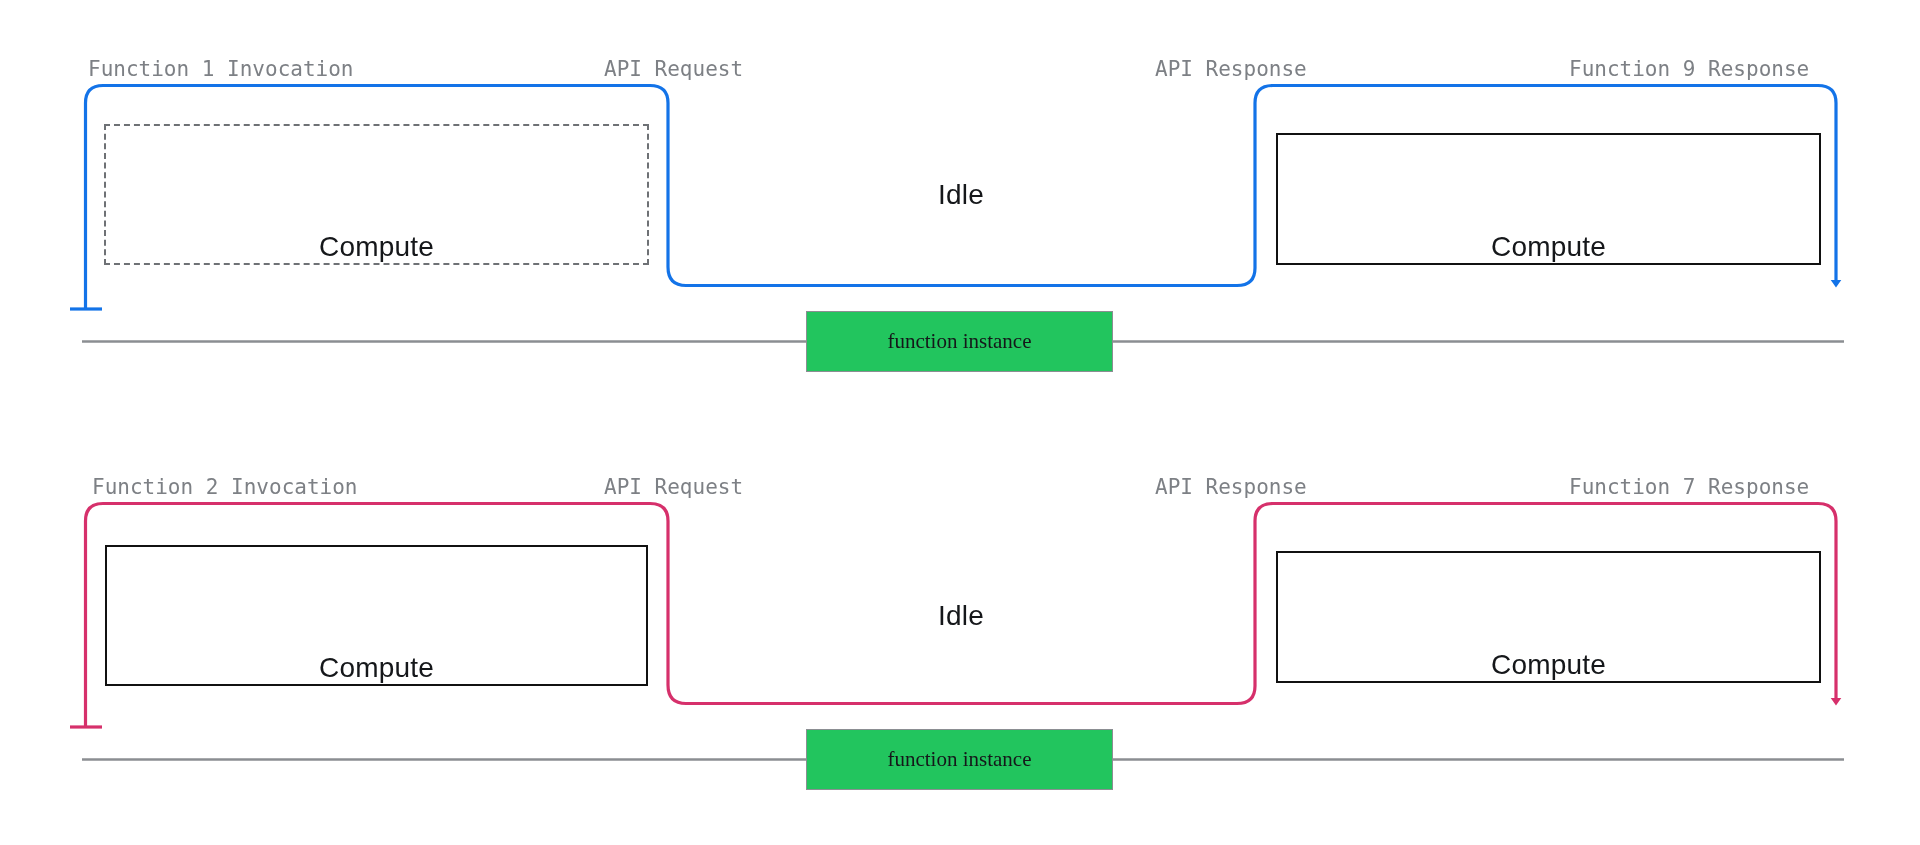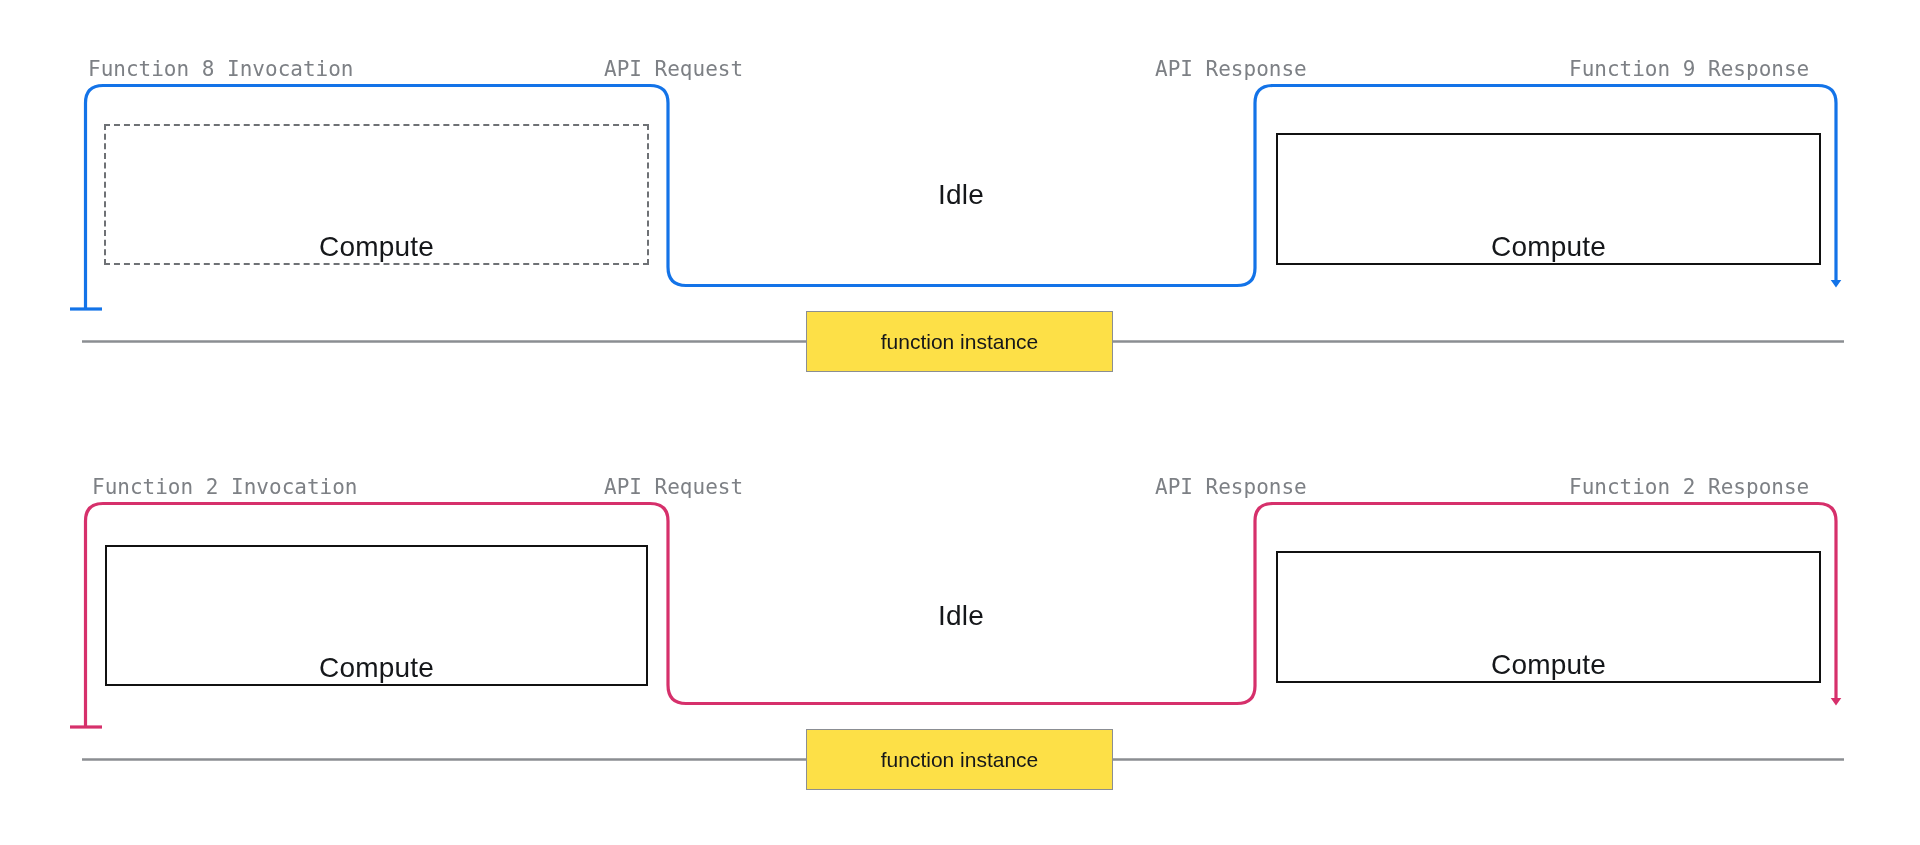--- a/index.html
+++ b/index.html
@@ -74,25 +74,25 @@
     font-size: 28px;
     color: #15171a;
     letter-spacing: 0.2px;
   }
 
   
   .instance-pill {
     position: absolute;
     box-sizing: border-box;
     border: 1.6px solid #8b8e92;
-    background: #fde047;
+    background: #22c55e;
     display: flex;
     align-items: center;
     justify-content: center;
-    font-family: Liberation Sans, sans-serif;
+    font-family: Liberation Serif, serif;
     font-size: 21px;
     color: #15171a;
     letter-spacing: 0px;
     white-space: nowrap;
   }
 </style>
 </head>
 <body>
 
 <div id="diagram-root">
@@ -149,21 +149,21 @@
                Q 1836 503.5 1836 521
                L 1836 702" fill="none" stroke="#d6306b" stroke-width="3.2" stroke-linecap="butt" stroke-linejoin="round" marker-end="url(#arrow-pink)"></path>
     </g>
 
     <g>
       <line x1="82" y1="759.5" x2="807" y2="759.5" stroke="#8b8e92" stroke-width="2.4"></line>
       <line x1="1112" y1="759.5" x2="1844" y2="759.5" stroke="#8b8e92" stroke-width="2.4"></line>
     </g>
   </svg>
 
-  <div class="stage-label" style="left:88px; top:59px;">Function 8 Invocation</div>
+  <div class="stage-label" style="left:88px; top:59px;">Function 1 Invocation</div>
   <div class="stage-label" style="left:604px; top:59px;">API Request</div>
   <div class="stage-label" style="left:1155px; top:59px;">API Response</div>
   <div class="stage-label" style="left:1569px; top:59px;">Function 9 Response</div>
 
   <div class="compute-box dashed" style="left:104px; top:124px; width:545px; height:141px;">
     <span class="box-text">Compute</span>
   </div>
 
   <div class="idle-label" style="left:680px; top:124px; width:562px; height:141px;">
     <span>Idle</span>
@@ -173,21 +173,21 @@
     <span class="box-text">Compute</span>
   </div>
 
   <div class="instance-pill" style="left:806px; top:311px; width:307px; height:61px;">
     <span>function instance</span>
   </div>
 
   <div class="stage-label" style="left:92px; top:477px;">Function 2 Invocation</div>
   <div class="stage-label" style="left:604px; top:477px;">API Request</div>
   <div class="stage-label" style="left:1155px; top:477px;">API Response</div>
-  <div class="stage-label" style="left:1569px; top:477px;">Function 2 Response</div>
+  <div class="stage-label" style="left:1569px; top:477px;">Function 7 Response</div>
 
   <div class="compute-box solid" style="left:105px; top:545px; width:543px; height:141px;">
     <span class="box-text">Compute</span>
   </div>
 
   <div class="idle-label" style="left:680px; top:545px; width:562px; height:141px;">
     <span>Idle</span>
   </div>
 
   <div class="compute-box solid" style="left:1276px; top:551px; width:545px; height:132px;">

